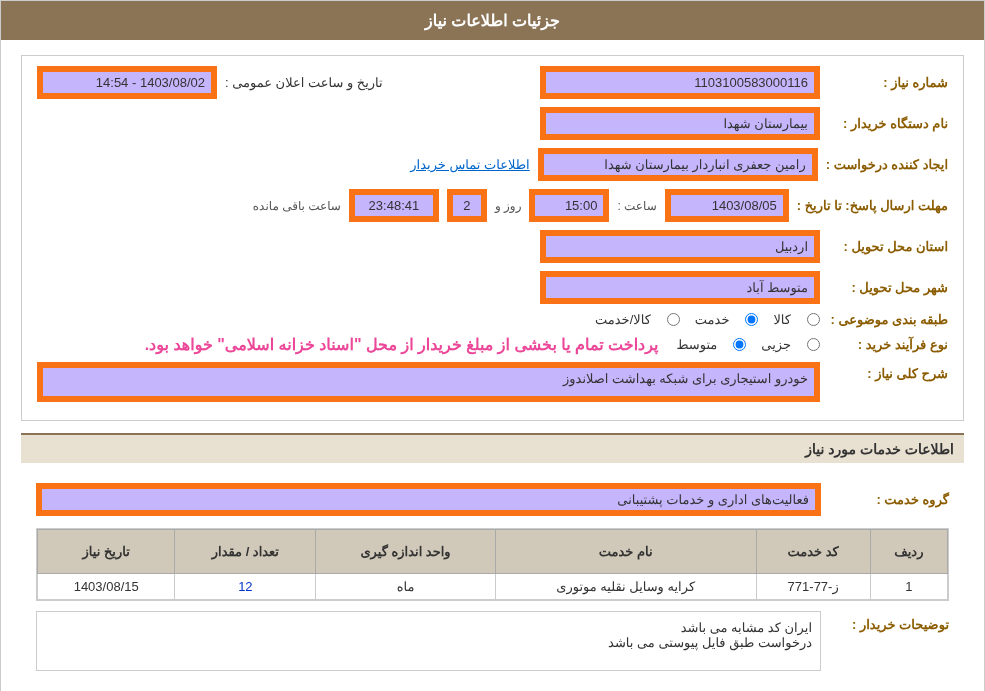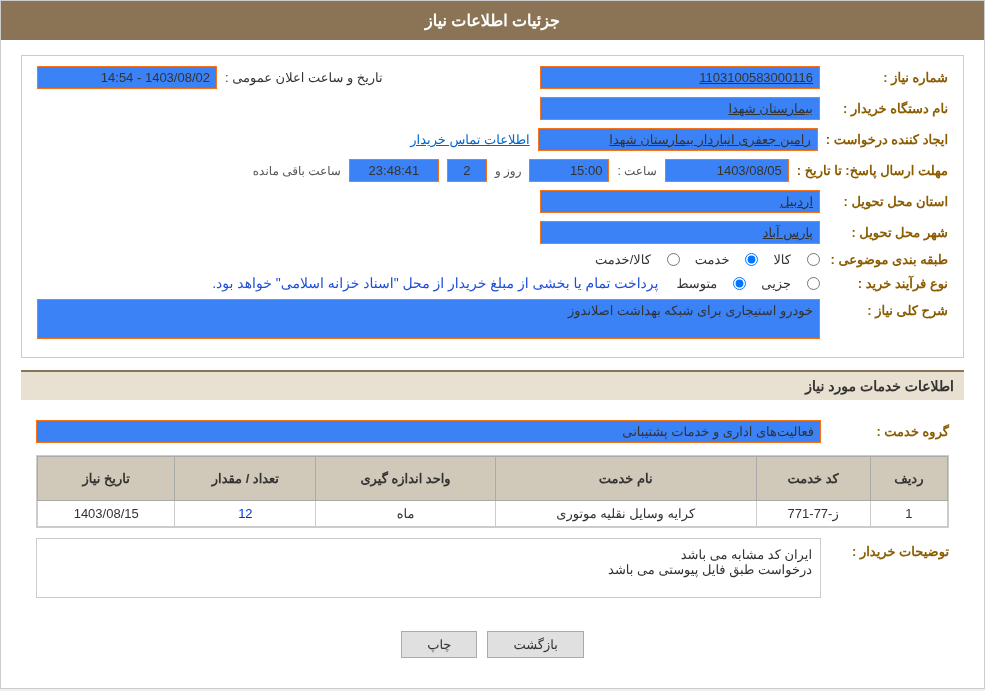--- a/index.html
+++ b/index.html
@@ -44,29 +44,29 @@
       white-space: nowrap;
       flex-shrink: 0;
       min-width: 120px;
       text-align: right;
     }
     .label-bold {
       font-weight: bold;
       color: #8B5C00;
     }
     .input-field {
-      border: 1px solid #f97316;
-      background: #3b82f6;
+      border: 6px solid #f97316;
+      background: #c4b5fd;
       padding: 3px 6px;
       min-height: 22px;
       text-align: right;
       direction: rtl;
       color: #333;
     }
-    .input-wide { width: 280px; text-decoration: underline; }
+    .input-wide { width: 280px; }
     .input-medium { width: 180px; }
     .link-blue { color: #0066cc; cursor: pointer; text-decoration: underline; }
     .radio-group { display: flex; gap: 15px; align-items: center; }
     .radio-item { display: flex; align-items: center; gap: 16px; }
     .radio-item input { margin: 0; }
     .section-title {
       background: #e8e0d0;
       padding: 6px 10px;
       font-weight: bold;
       font-size: 14px;
@@ -126,21 +126,21 @@
       color: #333;
     }
     .btn-back {
       background: #e0e0e0;
       color: #333;
     }
     .watermark-area {
       position: relative;
     }
     .small-label { font-size: 12px; color: #555; }
-    .inline-note { color: #1d4ed8; font-size: 14px; }
+    .inline-note { color: #ec4899; font-size: 16px; font-weight: bold; }
   </style>
 </head>
 <body>
 
 <div class="page-wrapper">
 
   <div class="header-bar">
     <span>جزئیات اطلاعات نیاز</span>
   </div>
 
@@ -178,21 +178,21 @@
         <span class="small-label">ساعت باقی مانده</span>
       </div>
 
       <div class="form-row">
         <span class="label label-bold">استان محل تحویل :</span>
         <span class="input-field input-wide" style="display:inline-block;">اردبیل</span>
       </div>
 
       <div class="form-row">
         <span class="label label-bold">شهر محل تحویل :</span>
-        <span class="input-field input-wide" style="display:inline-block;">پارس آباد</span>
+        <span class="input-field input-wide" style="display:inline-block;">متوسط آباد</span>
       </div>
 
       <div class="form-row">
         <span class="label label-bold">طبقه بندی موضوعی :</span>
         <div class="radio-group">
           <div class="radio-item">
             <input type="radio" name="tabaqe" style="">
             <span>کالا</span>
           </div>
           <div class="radio-item">

